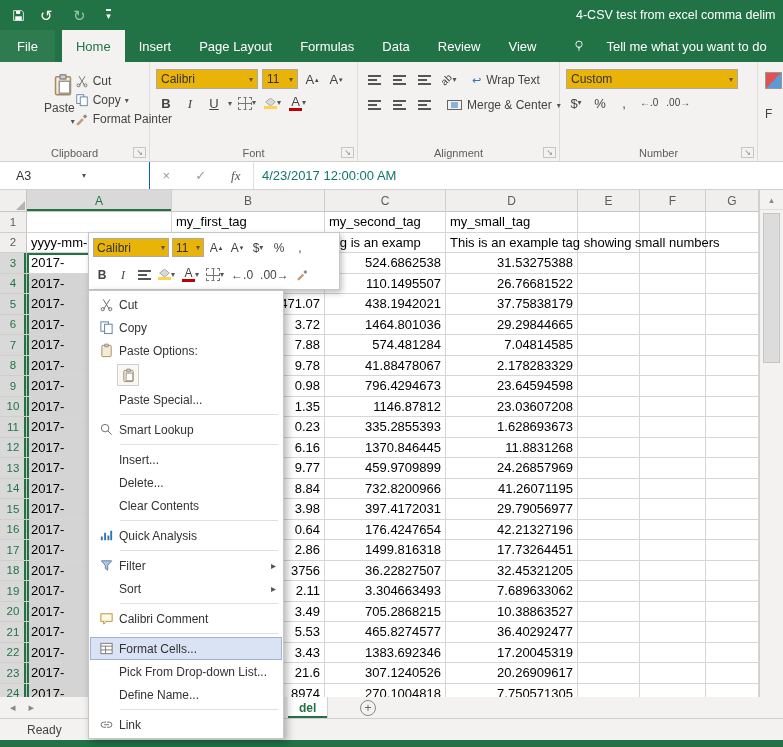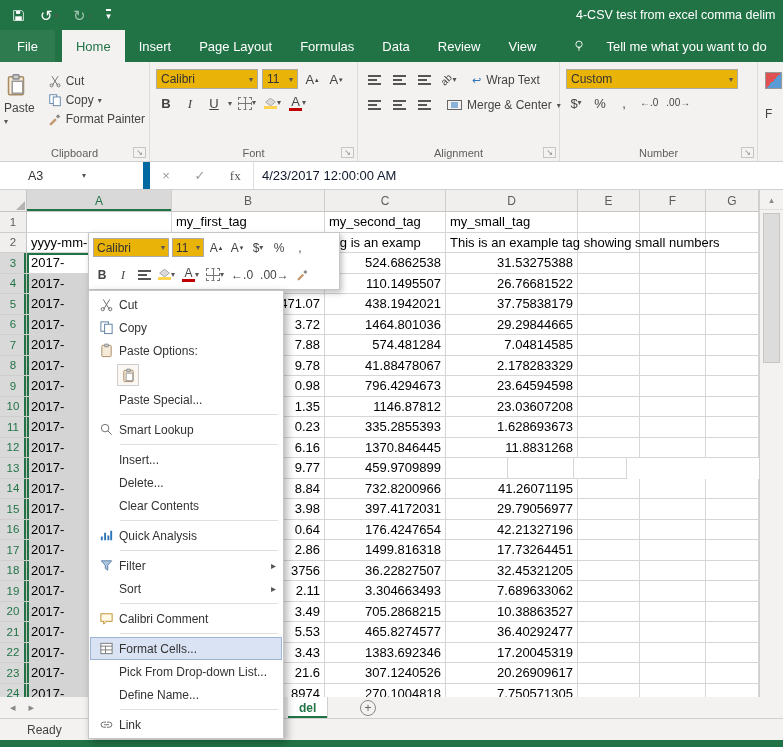--- a/index.html
+++ b/index.html
@@ -22,21 +22,21 @@
 .tab.active{background:#f3f2f1;color:#217346;}
 .tabs-host{display:flex;padding-left:7px;}
 .tellme{display:flex;align-items:center;gap:20px;margin-left:22px;font-size:13px;white-space:nowrap;}
 
 
 .ribbon{height:100px;background:#f3f2f1;border-bottom:1px solid #d2d0ce;display:flex;position:relative;}
 .group{position:relative;border-right:1px solid #dedcda;height:100%;padding:3px 4px 16px;}
 .glabel{position:absolute;bottom:2px;left:0;right:0;text-align:center;font-size:11px;color:#605e5c;}
 .launcher{position:absolute;right:3px;bottom:3px;font-size:8px;color:#888;border:1px solid #c8c6c4;padding:0 2px;line-height:9px;}
 .g-clip{width:150px;display:flex;}
-.bigbtn{width:54px;display:flex;flex-direction:column;align-items:flex-start;padding-top:6px;gap:2px;font-size:12px;color:#444;}
+.bigbtn{width:54px;display:flex;flex-direction:column;align-items:flex-end;padding-top:6px;gap:2px;font-size:12px;color:#444;margin-left:40px;}
 .smallcol{display:flex;flex-direction:column;gap:5px;padding-top:9px;}
 .rbtn{display:flex;align-items:center;gap:4px;font-size:12px;color:#444;white-space:nowrap;}
 .rbtn svg,.mi .ic svg{width:14px;height:14px;}
 .dd{font-size:8px;color:#555;}
 .g-font{width:208px;}
 .frow{display:flex;align-items:center;gap:4px;margin:4px 2px;}
 .combo{background:#eab308;border:1px solid #aca9a6;height:20px;display:flex;align-items:center;justify-content:space-between;padding:0 4px;font-size:12px;color:#333;}
 .cfam{width:102px;}.csize{width:36px;}.cnum{width:172px;}
 .tbtn{display:inline-flex;align-items:center;justify-content:center;min-width:20px;height:20px;font-size:13px;color:#444;padding:0 2px;line-height:1;}
 .tbtn sup{font-size:7px;margin-left:1px;}
@@ -56,25 +56,25 @@
 .wrapico{font-size:11px;color:#2e75b6;}
 .mrect{display:inline-block;width:15px;height:10px;border:1px solid #666;background:linear-gradient(#8bb3d9,#8bb3d9) center/7px 6px no-repeat;}
 .g-num{width:198px;}
 .decbtn{font-size:10px;letter-spacing:0;}
 .sliver{flex:1;display:flex;flex-direction:column;align-items:flex-start;padding:10px 0 0 7px;overflow:hidden;}
 .sic{width:17px;height:17px;background:linear-gradient(135deg,#e05252 0 50%,#5b9bd5 50% 100%);border:1px solid #999;}
 .stxt{margin-top:18px;font-size:12px;color:#444;}
 
 
 .fbar{height:28px;background:#fff;border-bottom:1px solid #d2d0ce;display:flex;align-items:stretch;}
-.namebox{width:150px;border-right:7px solid #0369a1;position:relative;display:flex;align-items:center;padding-left:28px;font-size:12.5px;color:#333;}
+.namebox{width:150px;border-right:1px solid #0369a1;position:relative;display:flex;align-items:center;padding-left:16px;font-size:12.5px;color:#333;}
 .namebox .dd{position:absolute;left:82px;}
 .fbtns{width:104px;display:flex;align-items:center;justify-content:space-around;border-right:1px solid #e1dfdd;color:#9a9a9a;font-size:13px;}
-.fx{font-family:"Liberation Serif",serif;color:#555;}
-.fval{flex:1;display:flex;align-items:center;padding-left:8px;font-size:13px;color:#0f172a;}
+.fx{font-style:italic;font-family:"Liberation Serif",serif;color:#555;}
+.fval{flex:1;display:flex;align-items:center;padding-left:8px;font-size:13px;color:#0f766e;}
 
 
 .grid{height:507px;position:relative;background:#fff;}
 .colhdr{display:flex;height:22px;}
 .hdr-host{display:flex;}
 .corner{width:27px;background:#f0efee;border-right:1px solid #c8c6c4;border-bottom:1px solid #c8c6c4;position:relative;}
 .corner:after{content:"";position:absolute;right:1px;bottom:1px;border-left:9px solid transparent;border-bottom:9px solid #b5b3b1;}
 .ch{background:#f0efee;border-right:1px solid #d0cecd;border-bottom:1px solid #c8c6c4;display:flex;align-items:center;justify-content:center;font-size:12px;color:#5f5d5b;}
 .ch.sel{background:#d9d9d9;color:#217346;box-shadow:inset 0 -2px 0 #217346;}
 .rowswrap{height:485px;overflow:hidden;}
@@ -467,20 +467,21 @@
         <div class="cell wD num">11.8831268</div>
         <div class="cell wE"></div>
         <div class="cell wF"></div>
         <div class="cell wG"></div>
       </div>
       <div class="row">
         <div class="rn sel">13</div>
         <div class="cell wA selA">2017-</div>
         <div class="cell wB num">9.77</div>
         <div class="cell wC num">459.9709899</div>
+        <div class="cell wD num">24.26857969</div>
         <div class="cell wE"></div>
         <div class="cell wF"></div>
         <div class="cell wG"></div>
       </div>
       <div class="row">
         <div class="rn sel">14</div>
         <div class="cell wA selA">2017-</div>
         <div class="cell wB num">8.84</div>
         <div class="cell wC num">732.8200966</div>
         <div class="cell wD num">41.26071195</div>

